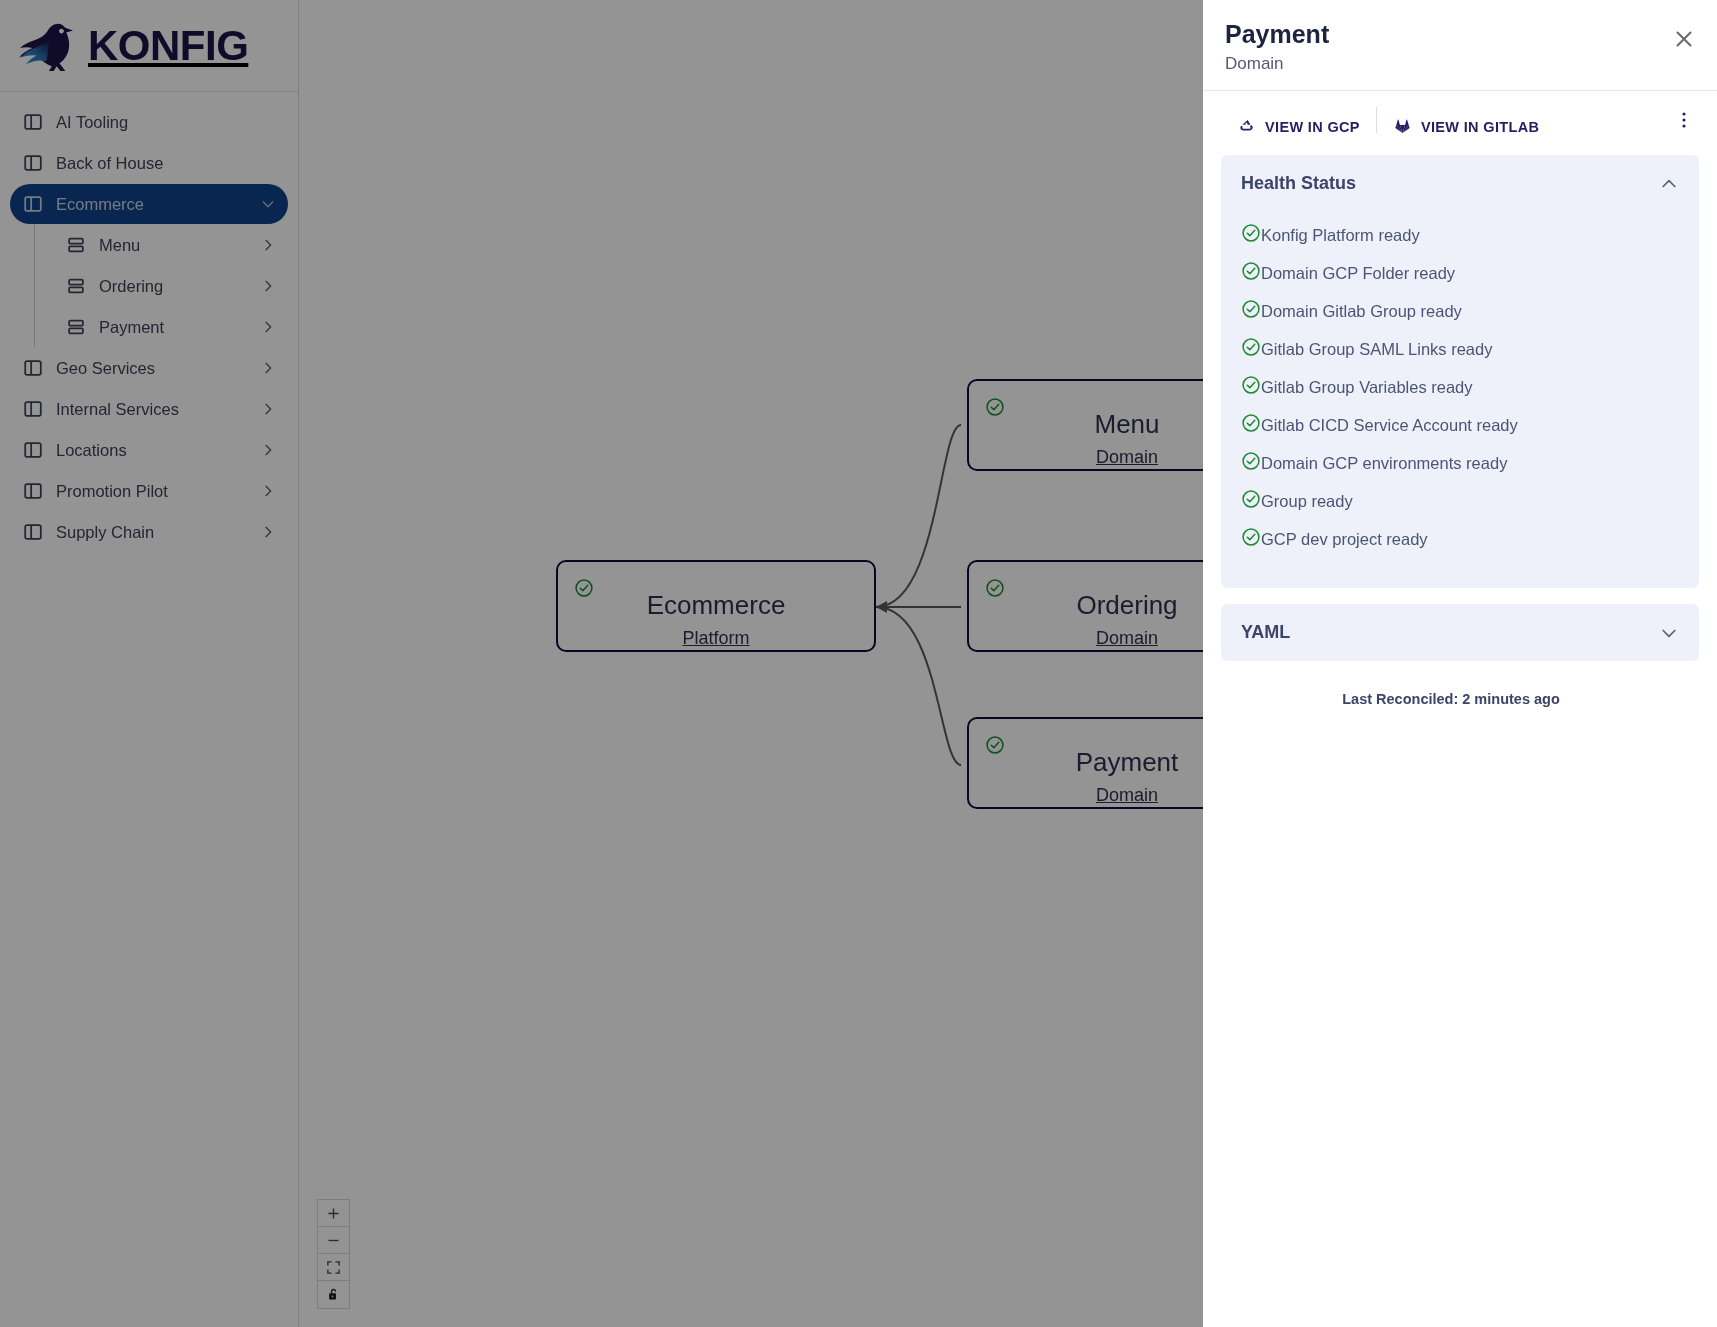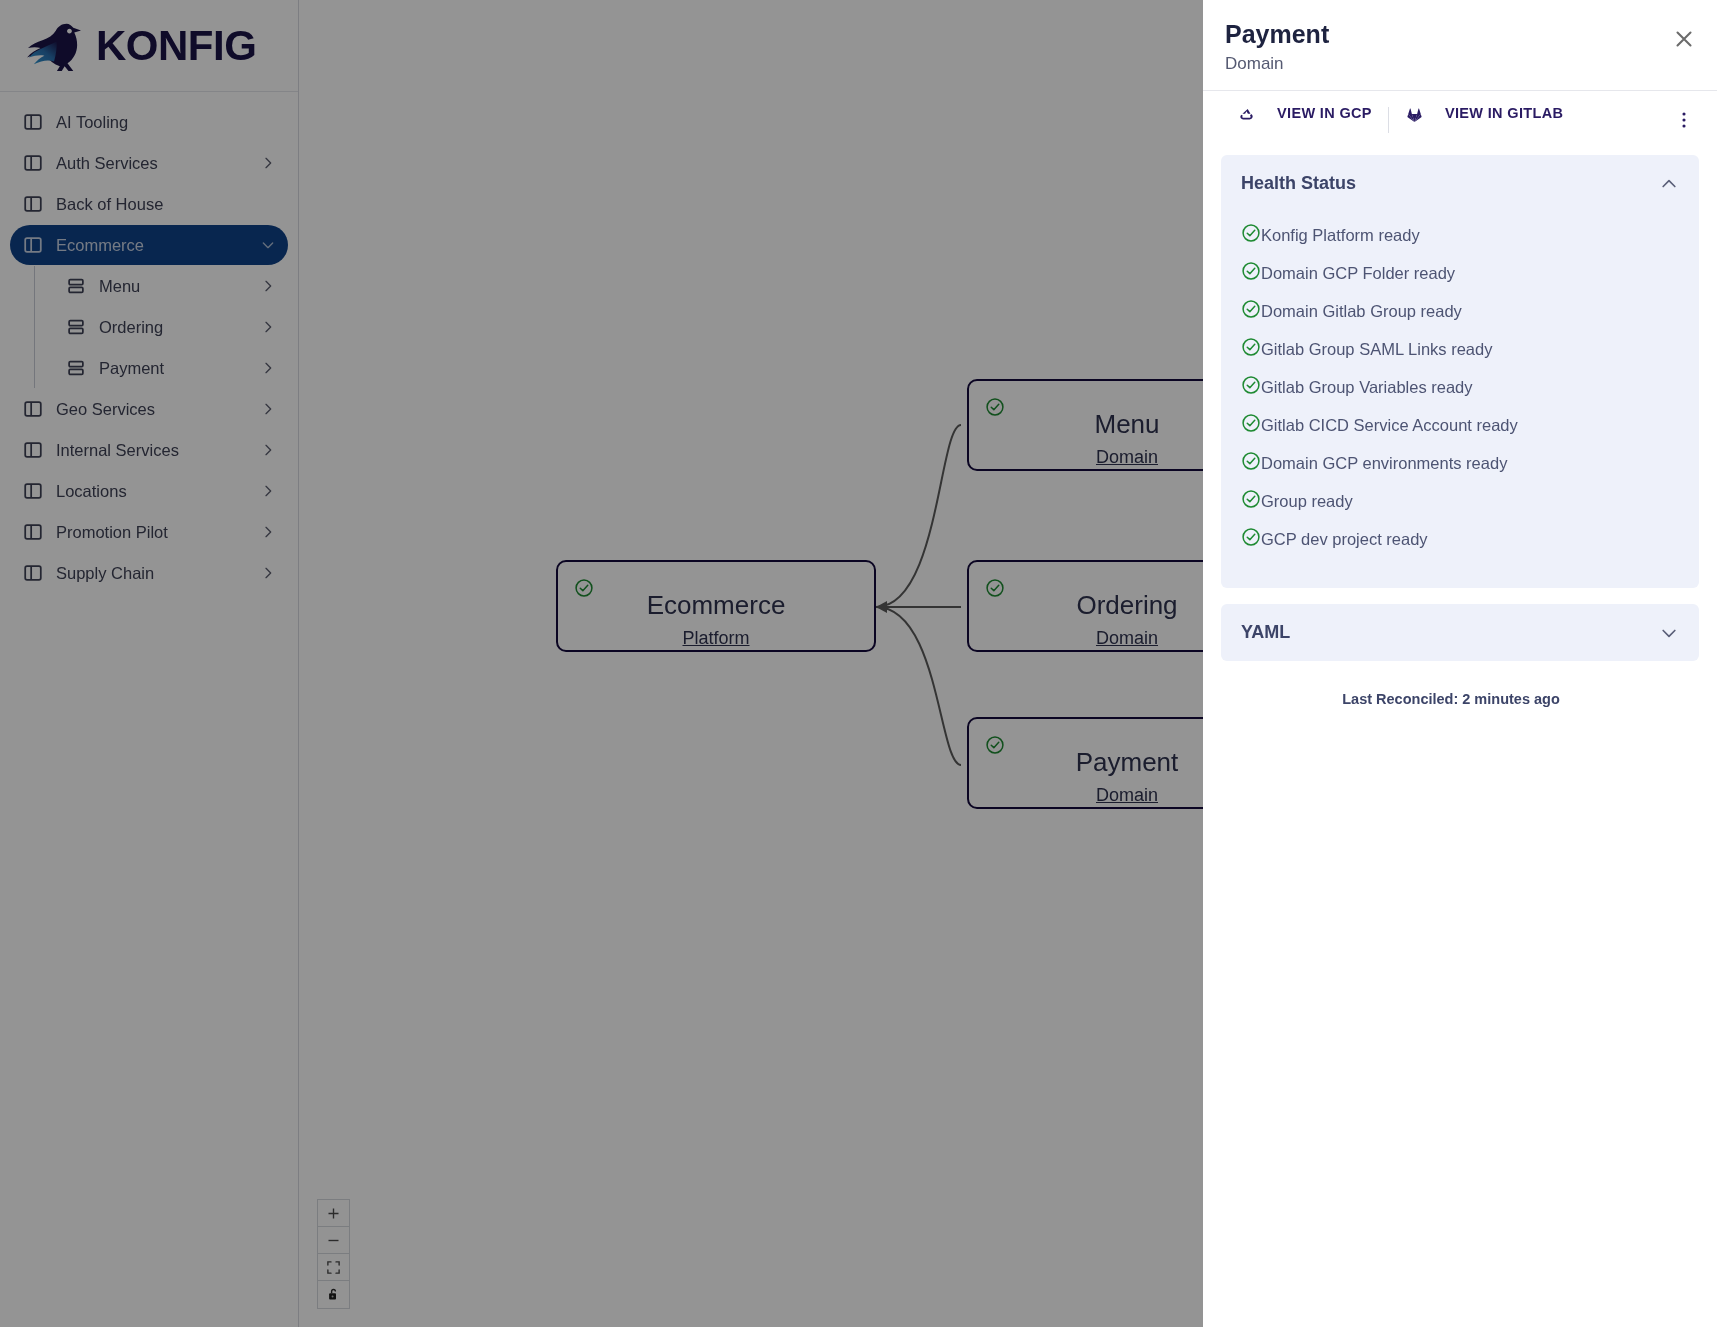--- a/index.html
+++ b/index.html
@@ -21,22 +21,23 @@
   
   .sidebar {
     position: absolute; left: 0; top: 0;
     width: 299px; height: 1327px;
     background: #ffffff;
     border-right: 1px solid #d8dae0;
     z-index: 10;
   }
   .logo-area {
     height: 92px; display: flex; align-items: center;
-    padding-left: 24px; gap: 10px;
+    padding-left: 16px; gap: 10px;
     border-bottom: 1px solid #e3e5ea;
+    text-decoration: underline;
   }
   .logo-bird { width: 62px; height: 52px; flex: none; }
   .logo-word {
     font-size: 42px; font-weight: 700; letter-spacing: -0.5px;
     color: #1a1347;
   }
   .nav { padding: 10px 10px 0 10px; }
   .nav-item {
     display: flex; align-items: center;
     height: 40px; padding: 0 12px; margin-bottom: 1px;
@@ -113,21 +114,21 @@
   .close-btn {
     position: absolute; right: 20px; top: 26px;
     width: 26px; height: 26px; cursor: pointer;
   }
   .action-bar {
     position: relative;
     height: 58px; display: flex; align-items: center;
     padding: 0 18px;
   }
   .abtn {
-    display: flex; align-items: flex-start; gap: 21px;
+    display: flex; align-items: flex-end; gap: 9px;
     padding: 0 16px; height: 30px; cursor: pointer;
     font-size: 14.5px; font-weight: 600; letter-spacing: .35px;
     color: #2a1b63; text-transform: uppercase;
   }
   .abtn-divider { width: 1px; height: 26px; background: #dcdee5; }
   .kebab { position: absolute; right: 22px; top: 18px; cursor: pointer; }
 
   .panel-body { padding: 6px 18px 0 18px; overflow-y: auto; flex: 1; }
 
   .card {
@@ -254,30 +255,20 @@
     <div class="nav">
 
       <div class="nav-item">
         <svg class="ico" viewBox="0 0 24 24" fill="none">
           <rect x="3.5" y="4.5" width="17" height="15" rx="2" stroke="#3f4256" stroke-width="1.9"></rect>
           <path d="M10 4.5V19.5" stroke="#3f4256" stroke-width="1.9"></path>
         </svg>
         <span class="label">AI Tooling</span>
       </div>
 
-      <div class="nav-item">
-        <svg class="ico" viewBox="0 0 24 24" fill="none">
-          <rect x="3.5" y="4.5" width="17" height="15" rx="2" stroke="#3f4256" stroke-width="1.9"></rect>
-          <path d="M10 4.5V19.5" stroke="#3f4256" stroke-width="1.9"></path>
-        </svg>
-        <span class="label">Auth Services</span>
-        <svg class="chev" viewBox="0 0 24 24" fill="none">
-          <path d="M9 5l7 7-7 7" stroke="#3f4256" stroke-width="2" stroke-linecap="round" stroke-linejoin="round"></path>
-        </svg>
-      </div>
 
       <div class="nav-item">
         <svg class="ico" viewBox="0 0 24 24" fill="none">
           <rect x="3.5" y="4.5" width="17" height="15" rx="2" stroke="#3f4256" stroke-width="1.9"></rect>
           <path d="M10 4.5V19.5" stroke="#3f4256" stroke-width="1.9"></path>
         </svg>
         <span class="label">Back of House</span>
       </div>
 
       <div class="nav-item active">

